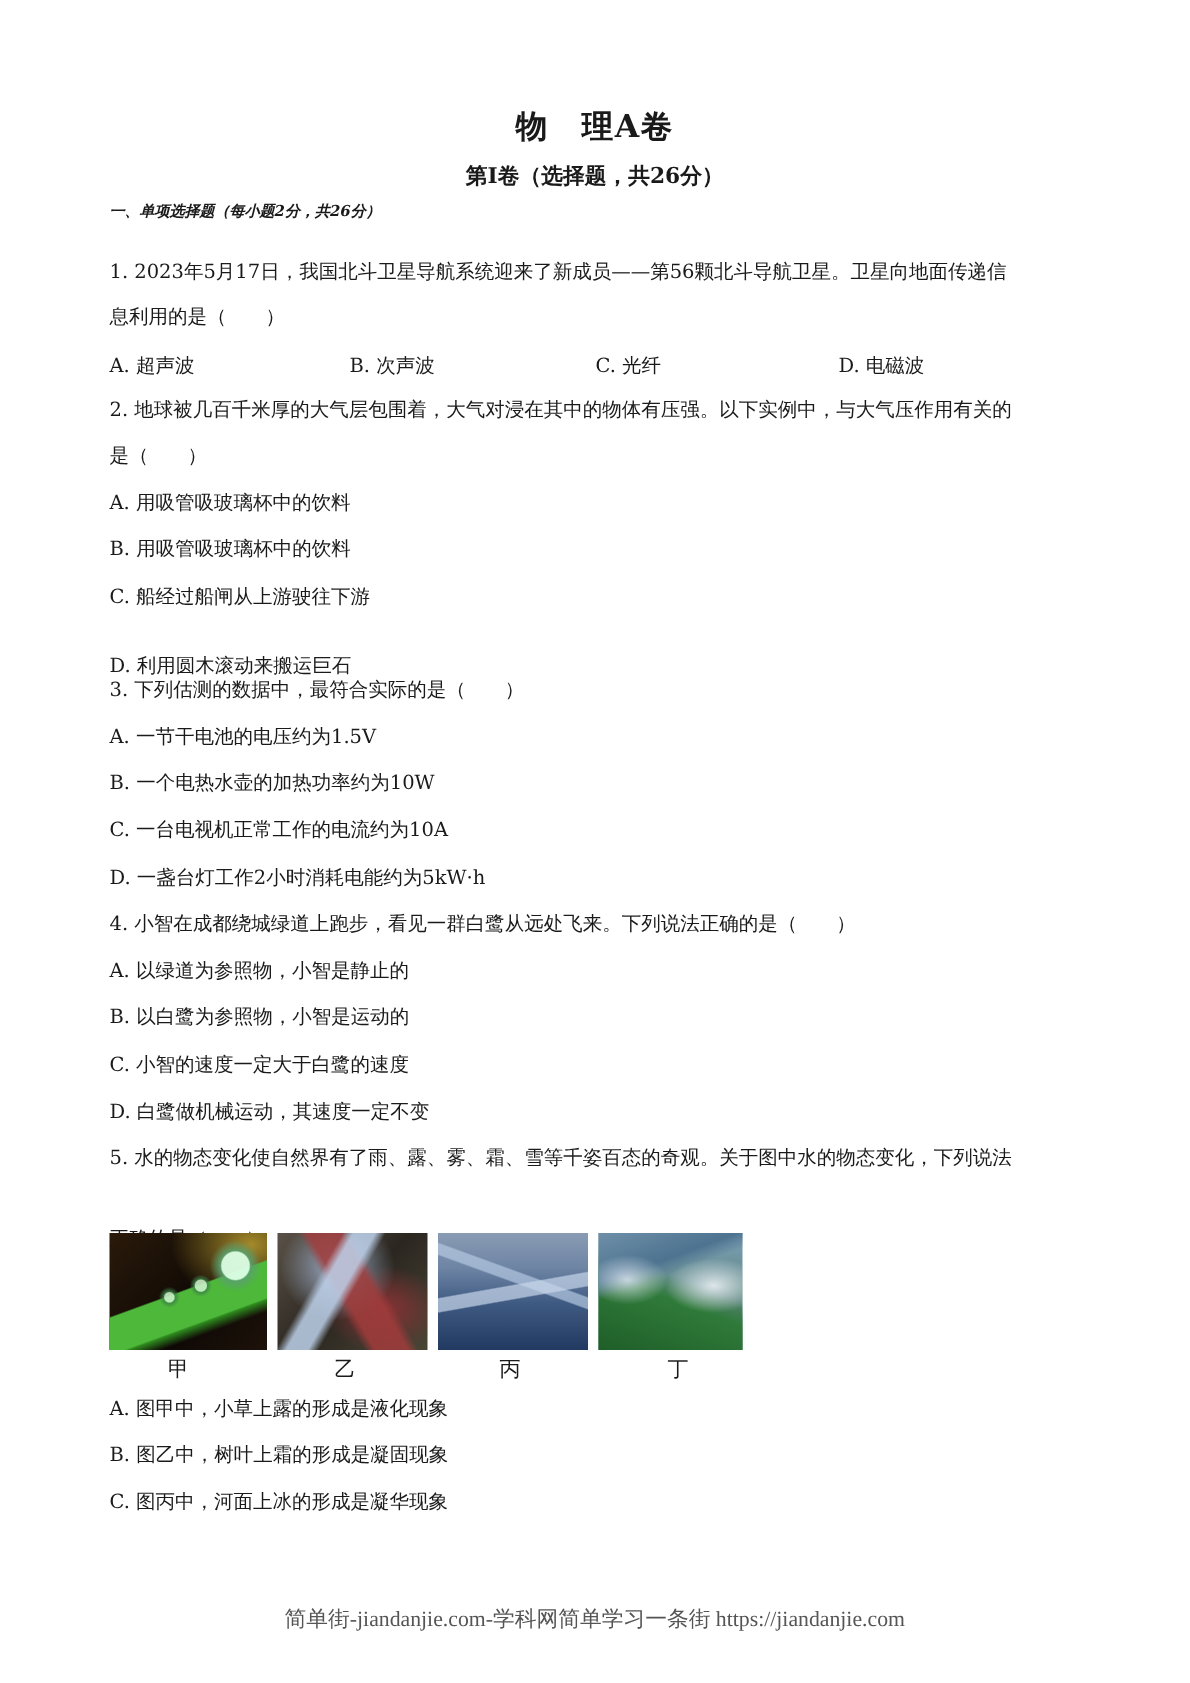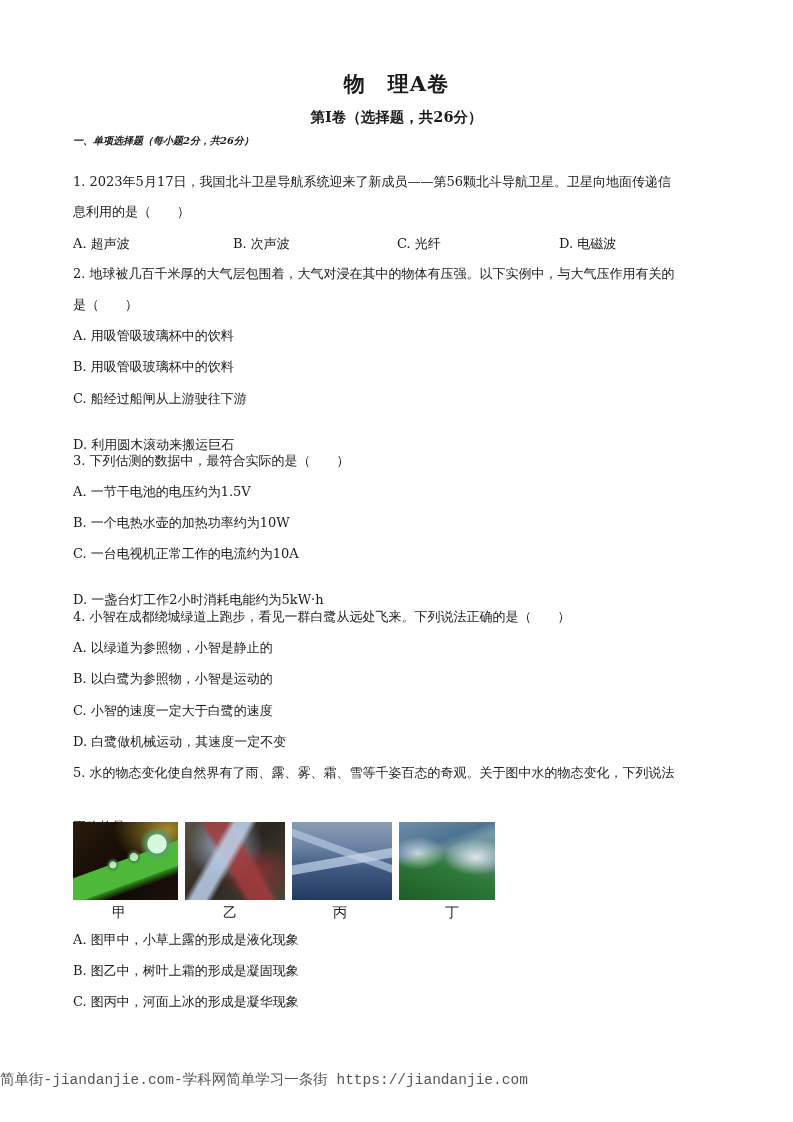--- a/index.html
+++ b/index.html
@@ -27,22 +27,22 @@
   }
   .opt-row { position: absolute; left: 73px; font-size: 13px; white-space: nowrap; }
   .opt-row span { position: absolute; top: 0; white-space: nowrap; }
   .photo {
     position: absolute; top: 822px; height: 78px;
   }
   .photo-label {
     position: absolute; top: 904px; font-size: 14px; text-align: center; width: 40px;
   }
   .footer {
-    position: absolute; left: 0; right: 0; top: 1070px; 
-    font-family: Liberation Mono, monospace;
+    position: absolute; left: 0; right: 0; top: 1070px; text-align: center;
+    font-family: Liberation Serif, serif;
     font-size: 14.5px; color: #555555;
   }
   
   .p-jia {
     left: 73px; width: 105px;
     background:
       radial-gradient(circle at 80% 28%, rgba(220,255,230,0.95) 0 9%, rgba(90,160,110,0.9) 10%, transparent 17%),
       radial-gradient(circle at 58% 45%, rgba(200,240,200,0.9) 0 5%, rgba(60,130,70,0.8) 6%, transparent 10%),
       radial-gradient(circle at 38% 55%, rgba(200,240,200,0.9) 0 4%, rgba(60,130,70,0.8) 5%, transparent 9%),
       linear-gradient(160deg, transparent 0 48%, #4db83a 49% 70%, #2e8a1e 71%, transparent 78%),
@@ -97,21 +97,21 @@
 <div class="line" style="top:296px;">是（　　）</div>
 <div class="line" style="top:327px;">A.  用吸管吸玻璃杯中的饮料</div>
 <div class="line" style="top:358px;">B.  用吸管吸玻璃杯中的饮料</div>
 <div class="line" style="top:390px;">C.  船经过船闸从上游驶往下游</div>
 <div class="line" style="top:424px;margin-top:12px;">D.  利用圆木滚动来搬运巨石</div>
 
 <div class="line" style="top:452px;">3.  下列估测的数据中，最符合实际的是（　　）</div>
 <div class="line" style="top:483px;">A.  一节干电池的电压约为1.5V</div>
 <div class="line" style="top:514px;">B.  一个电热水壶的加热功率约为10W</div>
 <div class="line" style="top:545px;">C.  一台电视机正常工作的电流约为10A</div>
-<div class="line" style="top:591px;">D.  一盏台灯工作2小时消耗电能约为5kW·h</div>
+<div class="line" style="top:577px;">D.  一盏台灯工作2小时消耗电能约为5kW·h</div>
 
 <div class="line" style="top:608px;">4.  小智在成都绕城绿道上跑步，看见一群白鹭从远处飞来。下列说法正确的是（　　）</div>
 <div class="line" style="top:639px;">A.  以绿道为参照物，小智是静止的</div>
 <div class="line" style="top:670px;">B.  以白鹭为参照物，小智是运动的</div>
 <div class="line" style="top:702px;">C.  小智的速度一定大于白鹭的速度</div>
 <div class="line" style="top:733px;">D.  白鹭做机械运动，其速度一定不变</div>
 
 <div class="line" style="top:764px;">5.  水的物态变化使自然界有了雨、露、雾、霜、雪等千姿百态的奇观。关于图中水的物态变化，下列说法</div>
 <div class="line" style="top:795px;margin-top:23px;">正确的是（　　）</div>
 

